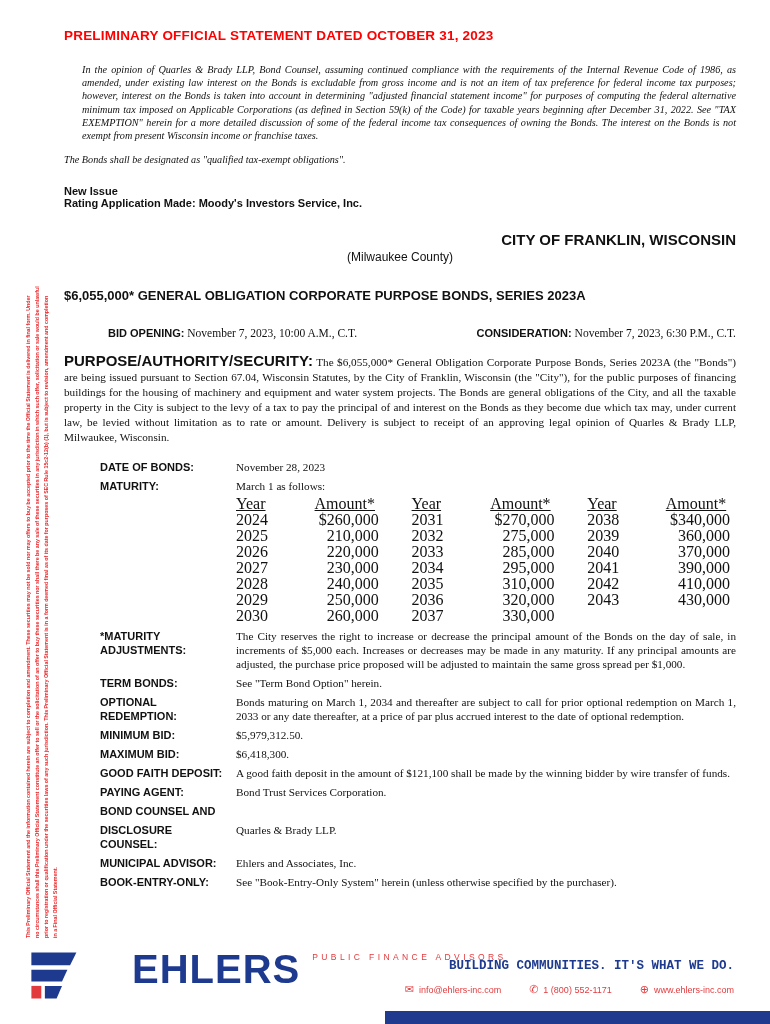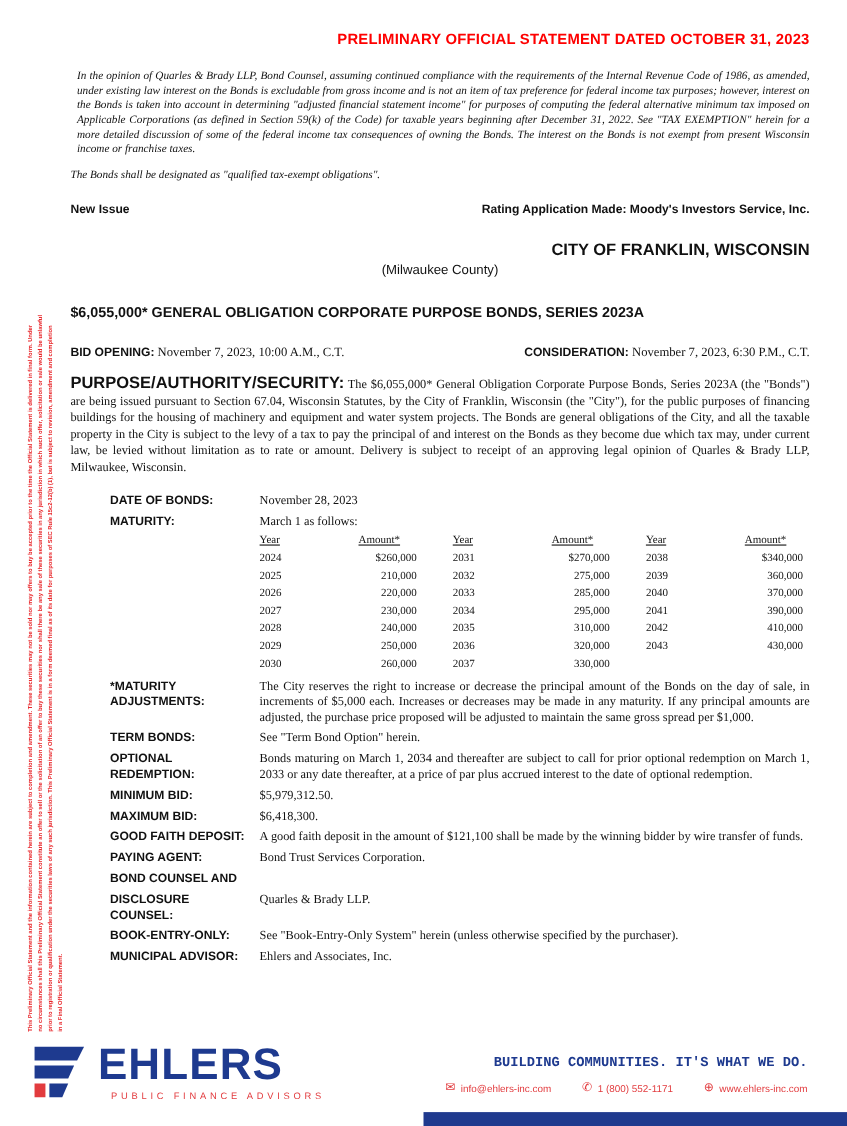--- a/index.html
+++ b/index.html
@@ -6,52 +6,52 @@
   body{width:770px;height:1024px;background:#ffffff;position:relative;overflow:hidden;
        font-family:"Liberation Serif", serif;color:#111;}
 
   
   .sidebar{position:absolute;left:25px;top:58px;height:880px;display:flex;gap:2px;}
   .vline{writing-mode:vertical-rl;transform:rotate(180deg);font-family:"Liberation Sans",sans-serif;
          font-size:5.3px;line-height:7px;color:#e8262a;font-weight:bold;white-space:nowrap;}
 
   .content{position:absolute;left:64px;top:0;width:672px;}
 
-  .doc-title{margin:28px 0 0 0;text-align:right;color:#fe0000;font-family:"Liberation Sans",sans-serif;
+  .doc-title{margin:28px 0 0 0;text-align:left;color:#fe0000;font-family:"Liberation Sans",sans-serif;
              font-size:13.5px;font-weight:bold;letter-spacing:.2px;}
-  .opinion{margin:20px 0 0 6px;font-style:italic;font-size:10.2px;line-height:13.2px;text-align:justify;}
+  .opinion{margin:20px 0 0 18px;font-style:italic;font-size:10.2px;line-height:13.2px;text-align:justify;}
   .designation{margin:12px 0 0 0;font-style:italic;font-size:10.2px;}
   .issue-row{margin-top:20px;display:flex;justify-content:space-between;
-             font-family:"Liberation Sans",sans-serif;font-weight:bold;font-size:11px;}
+             font-family:"Liberation Sans",sans-serif;font-weight:bold;font-size:11px;flex-direction:column;}
   .city{margin-top:22px;text-align:right;font-family:"Liberation Sans",sans-serif;font-weight:bold;font-size:15px;}
   .county{margin-top:2px;text-align:center;font-family:"Liberation Sans",sans-serif;font-size:12px;}
   .bond-title{margin-top:24px;text-align:left;font-family:Liberation Sans, sans-serif;font-weight:bold;font-size:13px;}
 
   .bid-row{margin-top:24px;display:flex;justify-content:space-between;font-size:11.5px;}
-  .bid-label{font-family:"Liberation Sans",sans-serif;font-weight:bold;font-size:11px;}
+  .bid-label{font-family:"Liberation Sans",sans-serif;font-weight:bold;font-size:11px;margin-left:44px;}
 
   .purpose{margin:14px 0 0 0;font-size:11.2px;line-height:15px;text-align:justify;}
   .purpose-label{font-family:"Liberation Sans",sans-serif;font-weight:bold;font-size:15px;}
 
   #details{margin-top:15px;}
   .drow{display:grid;grid-template-columns:172px 1fr;margin-bottom:5px;}
   .dlabel{font-family:"Liberation Sans",sans-serif;font-weight:bold;font-size:11px;line-height:14px;padding-right:8px;padding-left:36px;}
   .dvalue{font-size:11.2px;line-height:14px;text-align:justify;}
 
   .mtable{display:grid;grid-template-columns:42px 80px 42px 80px 42px 80px;justify-content:space-between;
           margin-top:3px;width:100%;}
-  .mcell{line-height:16px;font-size:10px;}
+  .mcell{line-height:16px;font-size:16px;}
   .mhead{text-decoration:underline;}
   .mcell.amt{text-align:right;padding-right:6px;}
   .mhead.amt{text-align:center;padding-right:0;}
 
   
   .footer{position:absolute;left:0;right:0;bottom:13px;height:78px;}
   .logo-block{position:absolute;left:26px;bottom:4px;display:flex;align-items:flex-start;gap:9px;}
-  .logo-textcol{display:flex;flex-direction:column;}
+  .logo-textcol{display:flex;margin-left:43px;}
   .logo-word{font-family:"Liberation Sans",sans-serif;font-weight:bold;font-size:40px;line-height:40px;
              color:#1e3a8f;letter-spacing:1px;}
   .logo-sub{font-family:"Liberation Sans",sans-serif;font-size:8.5px;letter-spacing:3.4px;color:#e23b3e;margin-top:3px;padding-left:12px;}
   .right-block{position:absolute;right:36px;bottom:16px;text-align:right;}
   .tagline{font-family:Liberation Mono, monospace;font-weight:bold;font-size:12.5px;color:#1e3a8f;}
   .contacts{margin-top:11px;display:flex;gap:28px;justify-content:flex-end;
             font-family:"Liberation Sans",sans-serif;font-size:9px;color:#e23b3e;align-items:center;}
   .contact{display:inline-flex;align-items:center;gap:5px;}
   .cicon{font-size:11px;line-height:11px;color:#e23b3e;}
   .bottom-bar{position:absolute;right:0;bottom:0;width:385px;height:13px;background:#203a8e;}
@@ -209,29 +209,29 @@
             <div></div>
           </div>
         </div>
         <div class="drow">
           <div class="dlabel">DISCLOSURE COUNSEL:</div>
           <div class="dvalue">
             <div>Quarles &amp; Brady LLP.</div>
           </div>
         </div>
         <div class="drow">
+          <div class="dlabel">MUNICIPAL ADVISOR:</div>
+          <div class="dvalue">
+            <div>Ehlers and Associates, Inc.</div>
+          </div>
+        </div>
+        <div class="drow">
           <div class="dlabel">BOOK-ENTRY-ONLY:</div>
           <div class="dvalue">
             <div>See "Book-Entry-Only System" herein (unless otherwise specified by the purchaser).</div>
-          </div>
-        </div>
-        <div class="drow">
-          <div class="dlabel">MUNICIPAL ADVISOR:</div>
-          <div class="dvalue">
-            <div>Ehlers and Associates, Inc.</div>
           </div>
         </div>
       </div>
   </div>
 
   <div class="footer">
     <div class="logo-block">
       <span>
         <svg width="54" height="54" viewBox="0 0 60 60">
           <polygon points="6,4 56,4 49,18 6,18" fill="#1e3a8f"></polygon>

